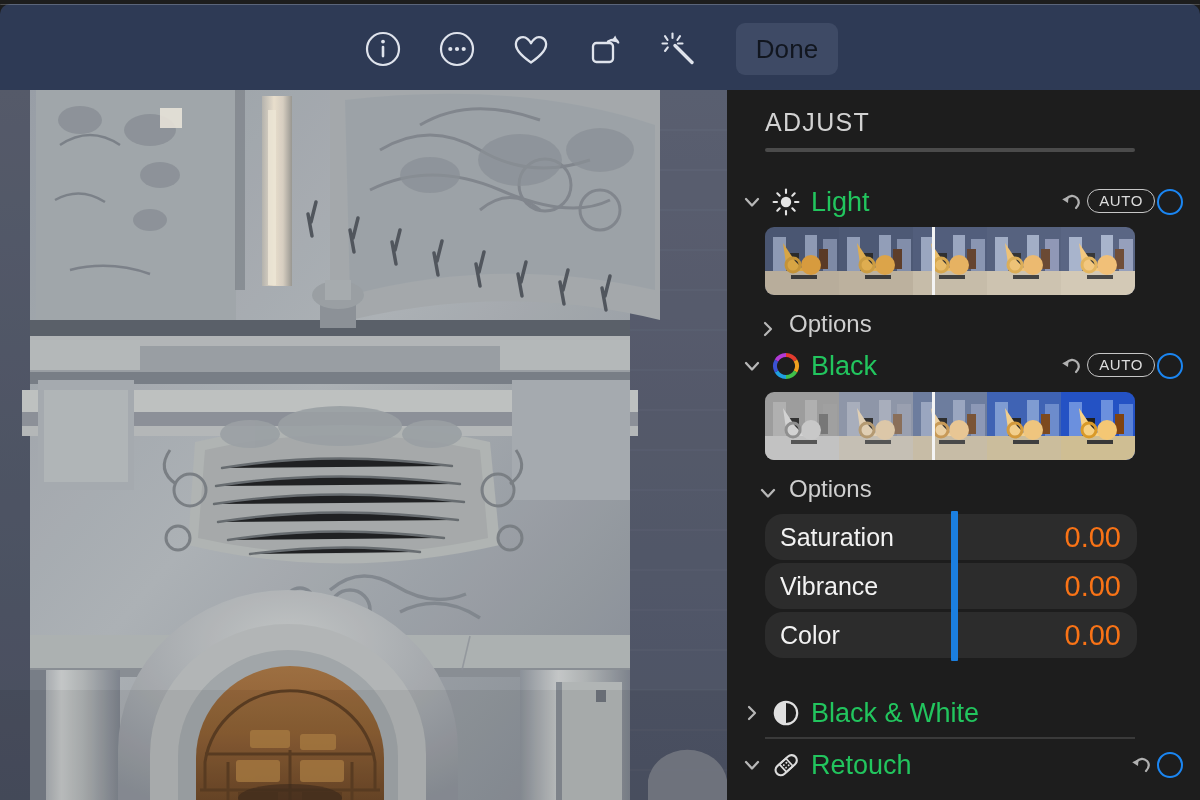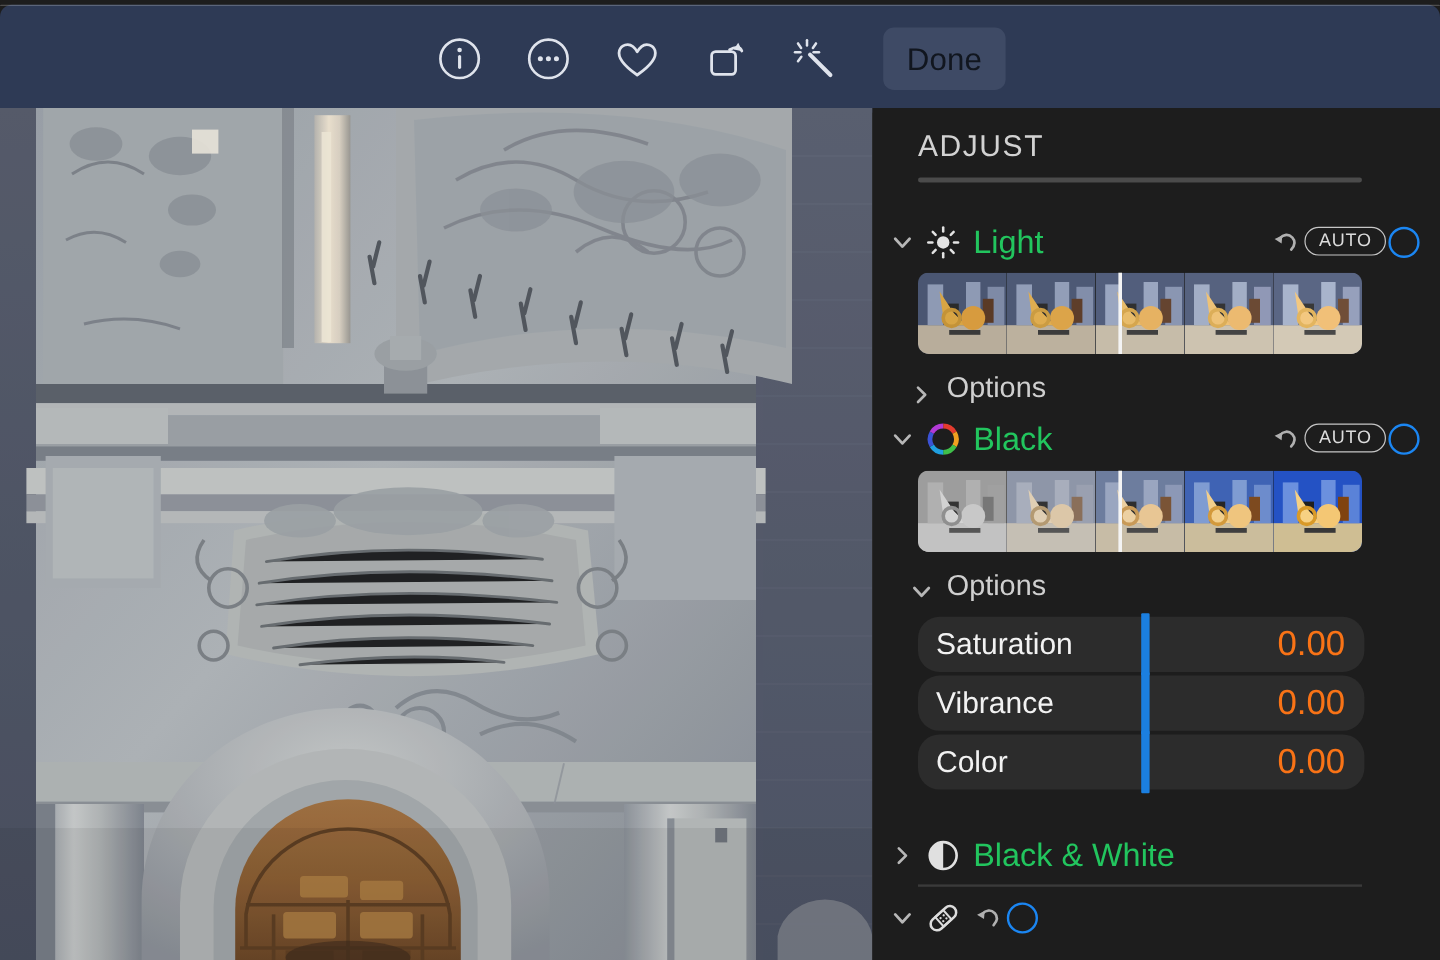--- a/index.html
+++ b/index.html
@@ -802,20 +802,21 @@
           <g transform="rotate(-42 15 15)">
             <rect x="2.5" y="10" width="25" height="10.5" rx="5.25" fill="none" stroke="#dcdcdc" stroke-width="2.1"></rect>
             <rect x="10.6" y="10" width="8.8" height="10.5" fill="none" stroke="#dcdcdc" stroke-width="1.7"></rect>
             <circle cx="13.3" cy="13.6" r="0.95" fill="#dcdcdc"></circle>
             <circle cx="16.8" cy="13.6" r="0.95" fill="#dcdcdc"></circle>
             <circle cx="13.3" cy="17" r="0.95" fill="#dcdcdc"></circle>
             <circle cx="16.8" cy="17" r="0.95" fill="#dcdcdc"></circle>
           </g>
         </svg>
       </span>
+      <span class="sec-label">Retouch</span>
       <span class="sec-actions">
         <span class="undo-btn">
           <svg width="26" height="26" viewBox="0 0 26 26">
             <path d="M7 10 Q13 4 18 9 Q22 13.5 17 19" fill="none" stroke="#b0b0b0" stroke-width="2.2" stroke-linecap="round"></path>
             <path d="M3.2 10.2 L9.6 7.2 L9 13.9 Z" fill="#b0b0b0"></path>
           </svg>
         </span>
         <span class="blue-ring"></span>
       </span>
     </div>

